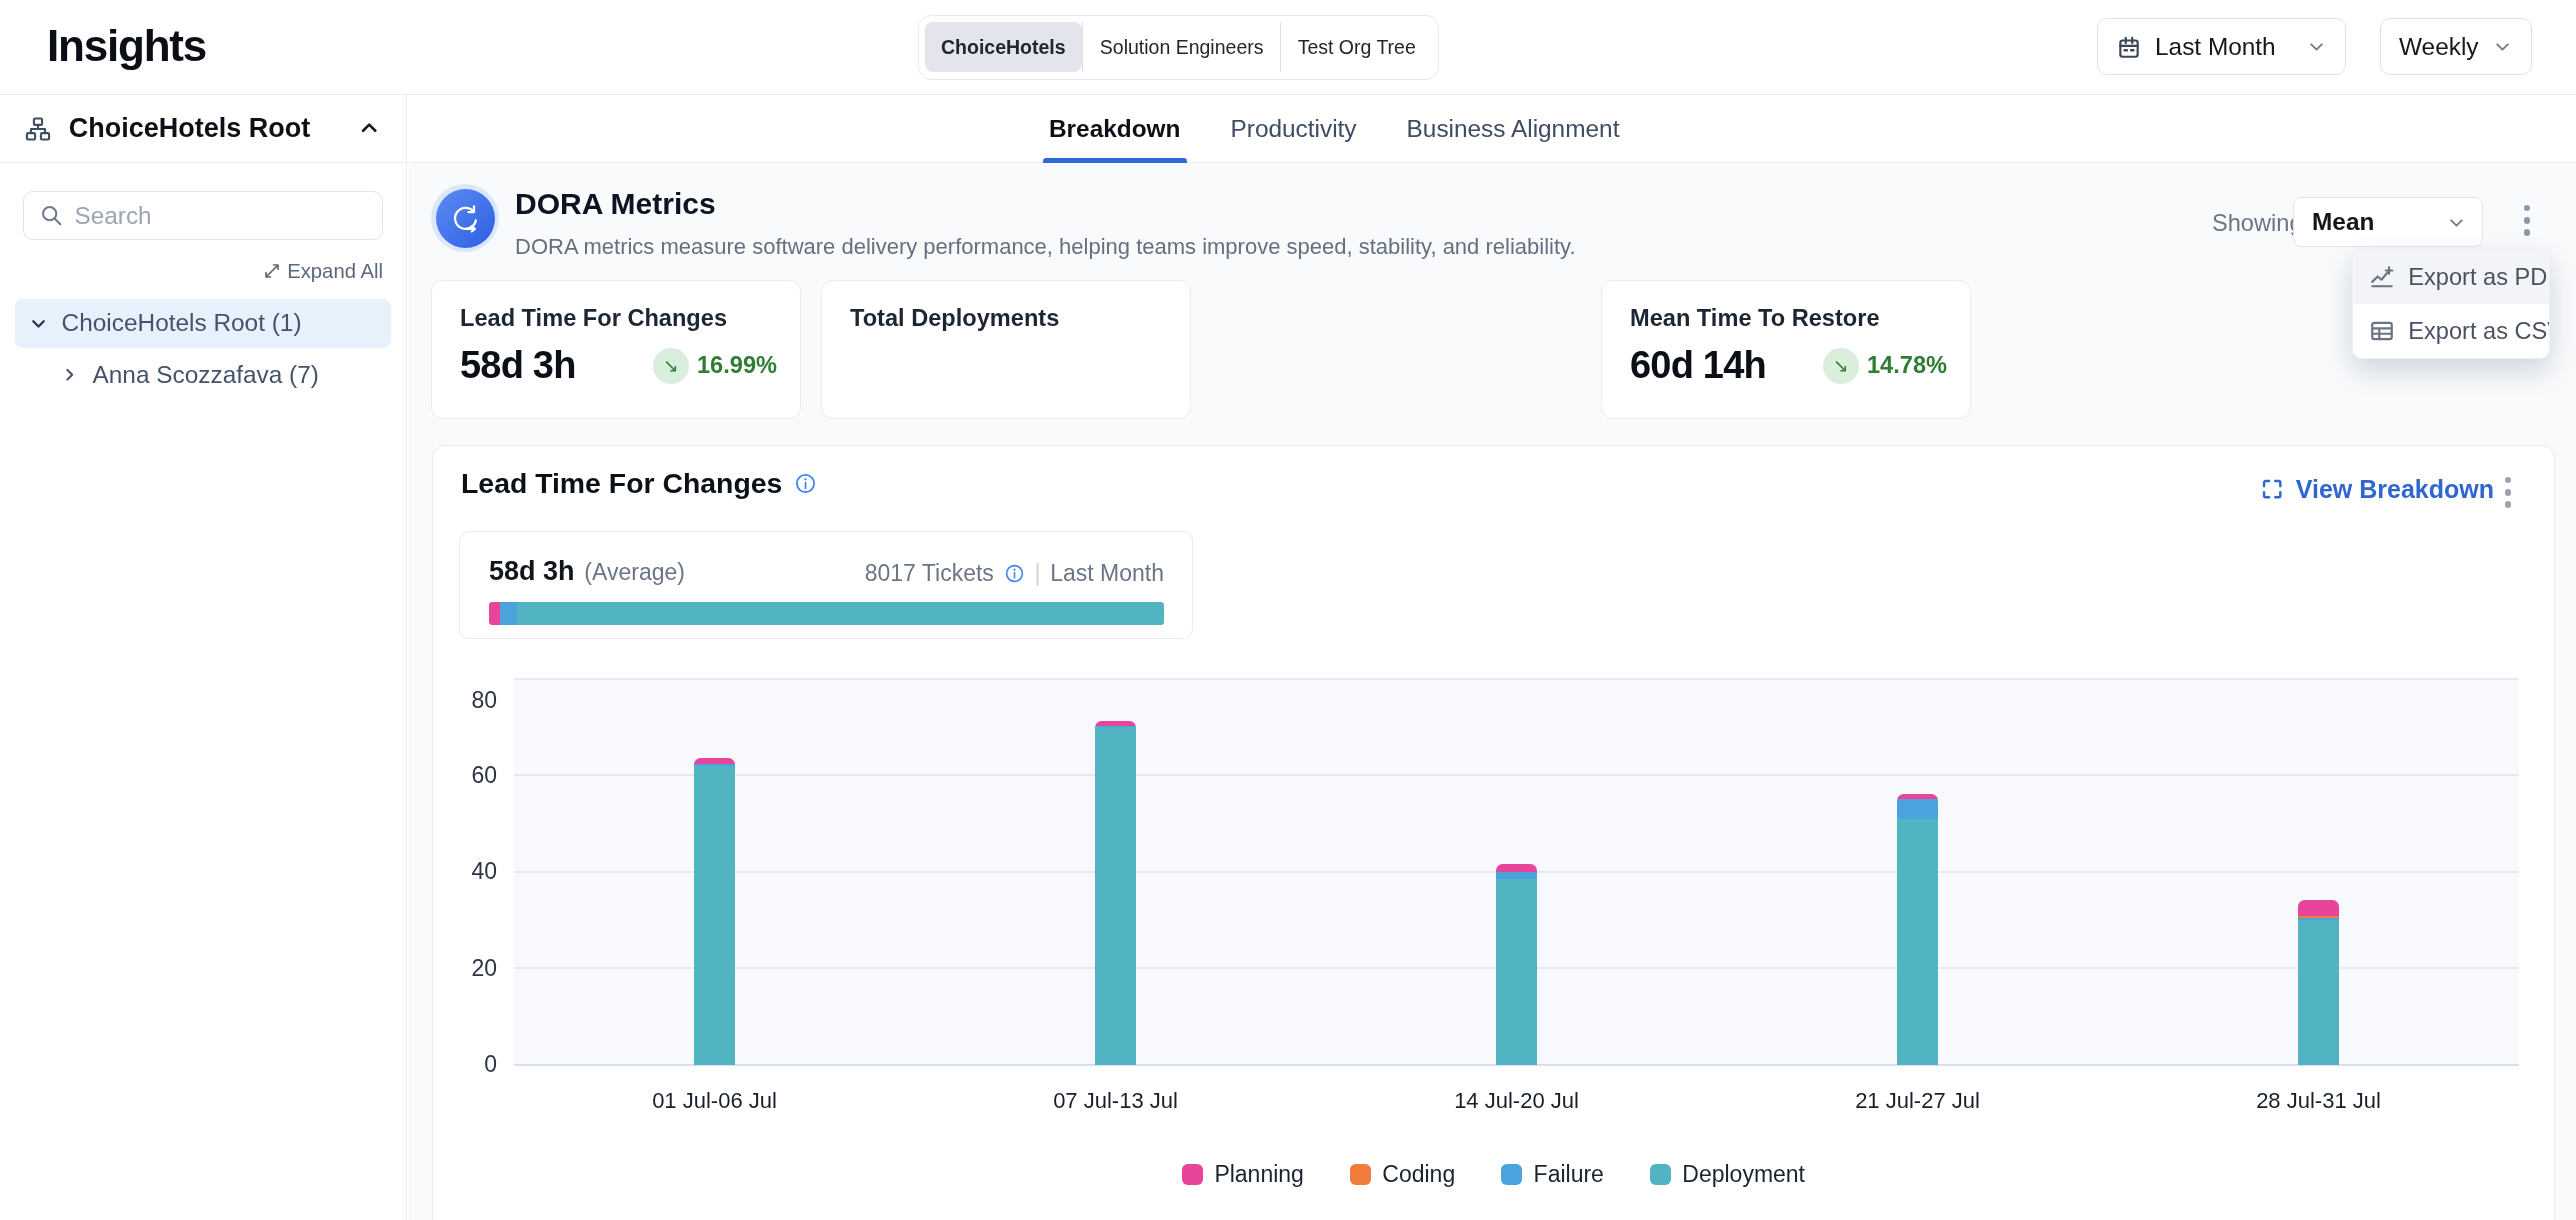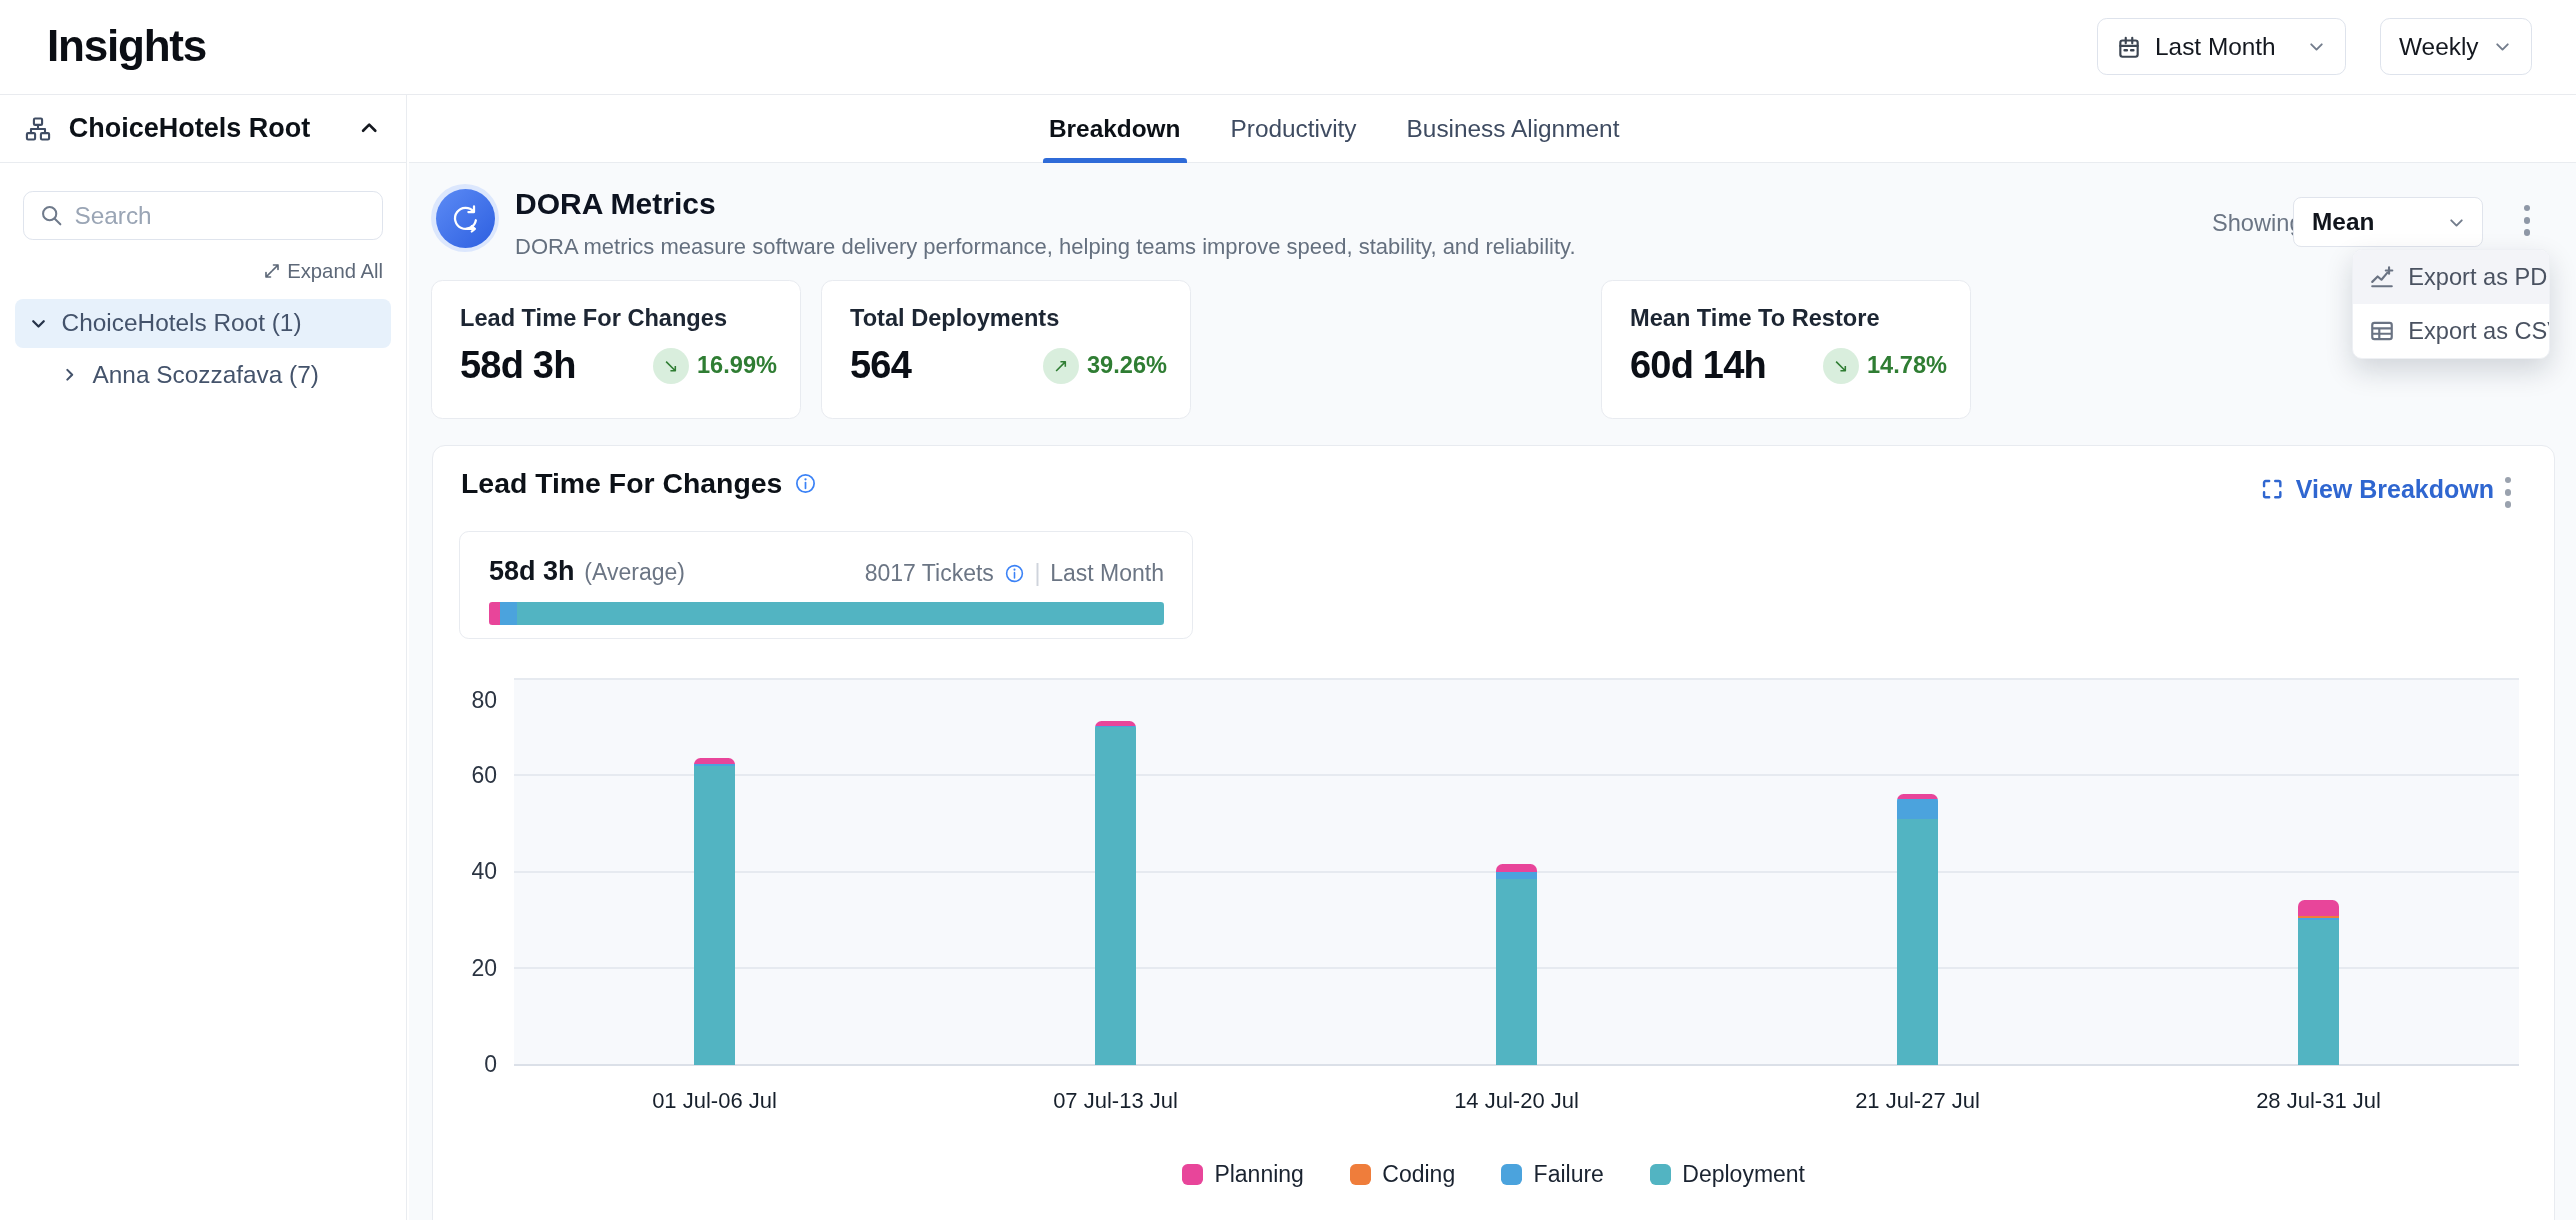--- a/index.html
+++ b/index.html
@@ -100,20 +100,27 @@
 </head>
 <body>
 
 <div class="page">
 
   <div class="main-bg"></div>
 
   <div class="top-header">
     <div class="app-title">Insights</div>
 
+    <div class="seg">
+      <div class="seg-item active">ChoiceHotels</div>
+      <div class="seg-sep"></div>
+      <div class="seg-item">Solution Engineers</div>
+      <div class="seg-sep"></div>
+      <div class="seg-item">Test Org Tree</div>
+    </div>
 
     <div class="hdr-select sel-last-month">
       <span class="icon">
         <svg width="26" height="26" viewBox="0 0 24 24" fill="none" stroke="#3c4552" stroke-width="2" stroke-linecap="round">
             <rect x="4" y="6" width="16" height="15" rx="2"></rect>
             <path d="M4 11h16M9 3.5v5M15 3.5v5"></path>
             <path d="M8 15h2M14 15h2" stroke-width="2.4"></path>
           </svg>
       </span>
       <span class="lbl">Last Month</span>
@@ -254,27 +261,20 @@
       <span class="val">58d 3h</span>
       <span class="delta">
         <span class="circ">↘</span>
         <span class="pct">16.99%</span>
       </span>
     </div>
   </div>
 
   <div class="mcard" style="left:821px">
     <div class="mtitle">Total Deployments</div>
-    <div class="vrow">
-      <span class="val">564</span>
-      <span class="delta">
-        <span class="circ">↗</span>
-        <span class="pct">39.26%</span>
-      </span>
-    </div>
   </div>
 
 
   <div class="mcard" style="left:1601px">
     <div class="mtitle">Mean Time To Restore</div>
     <div class="vrow">
       <span class="val">60d 14h</span>
       <span class="delta">
         <span class="circ">↘</span>
         <span class="pct">14.78%</span>

